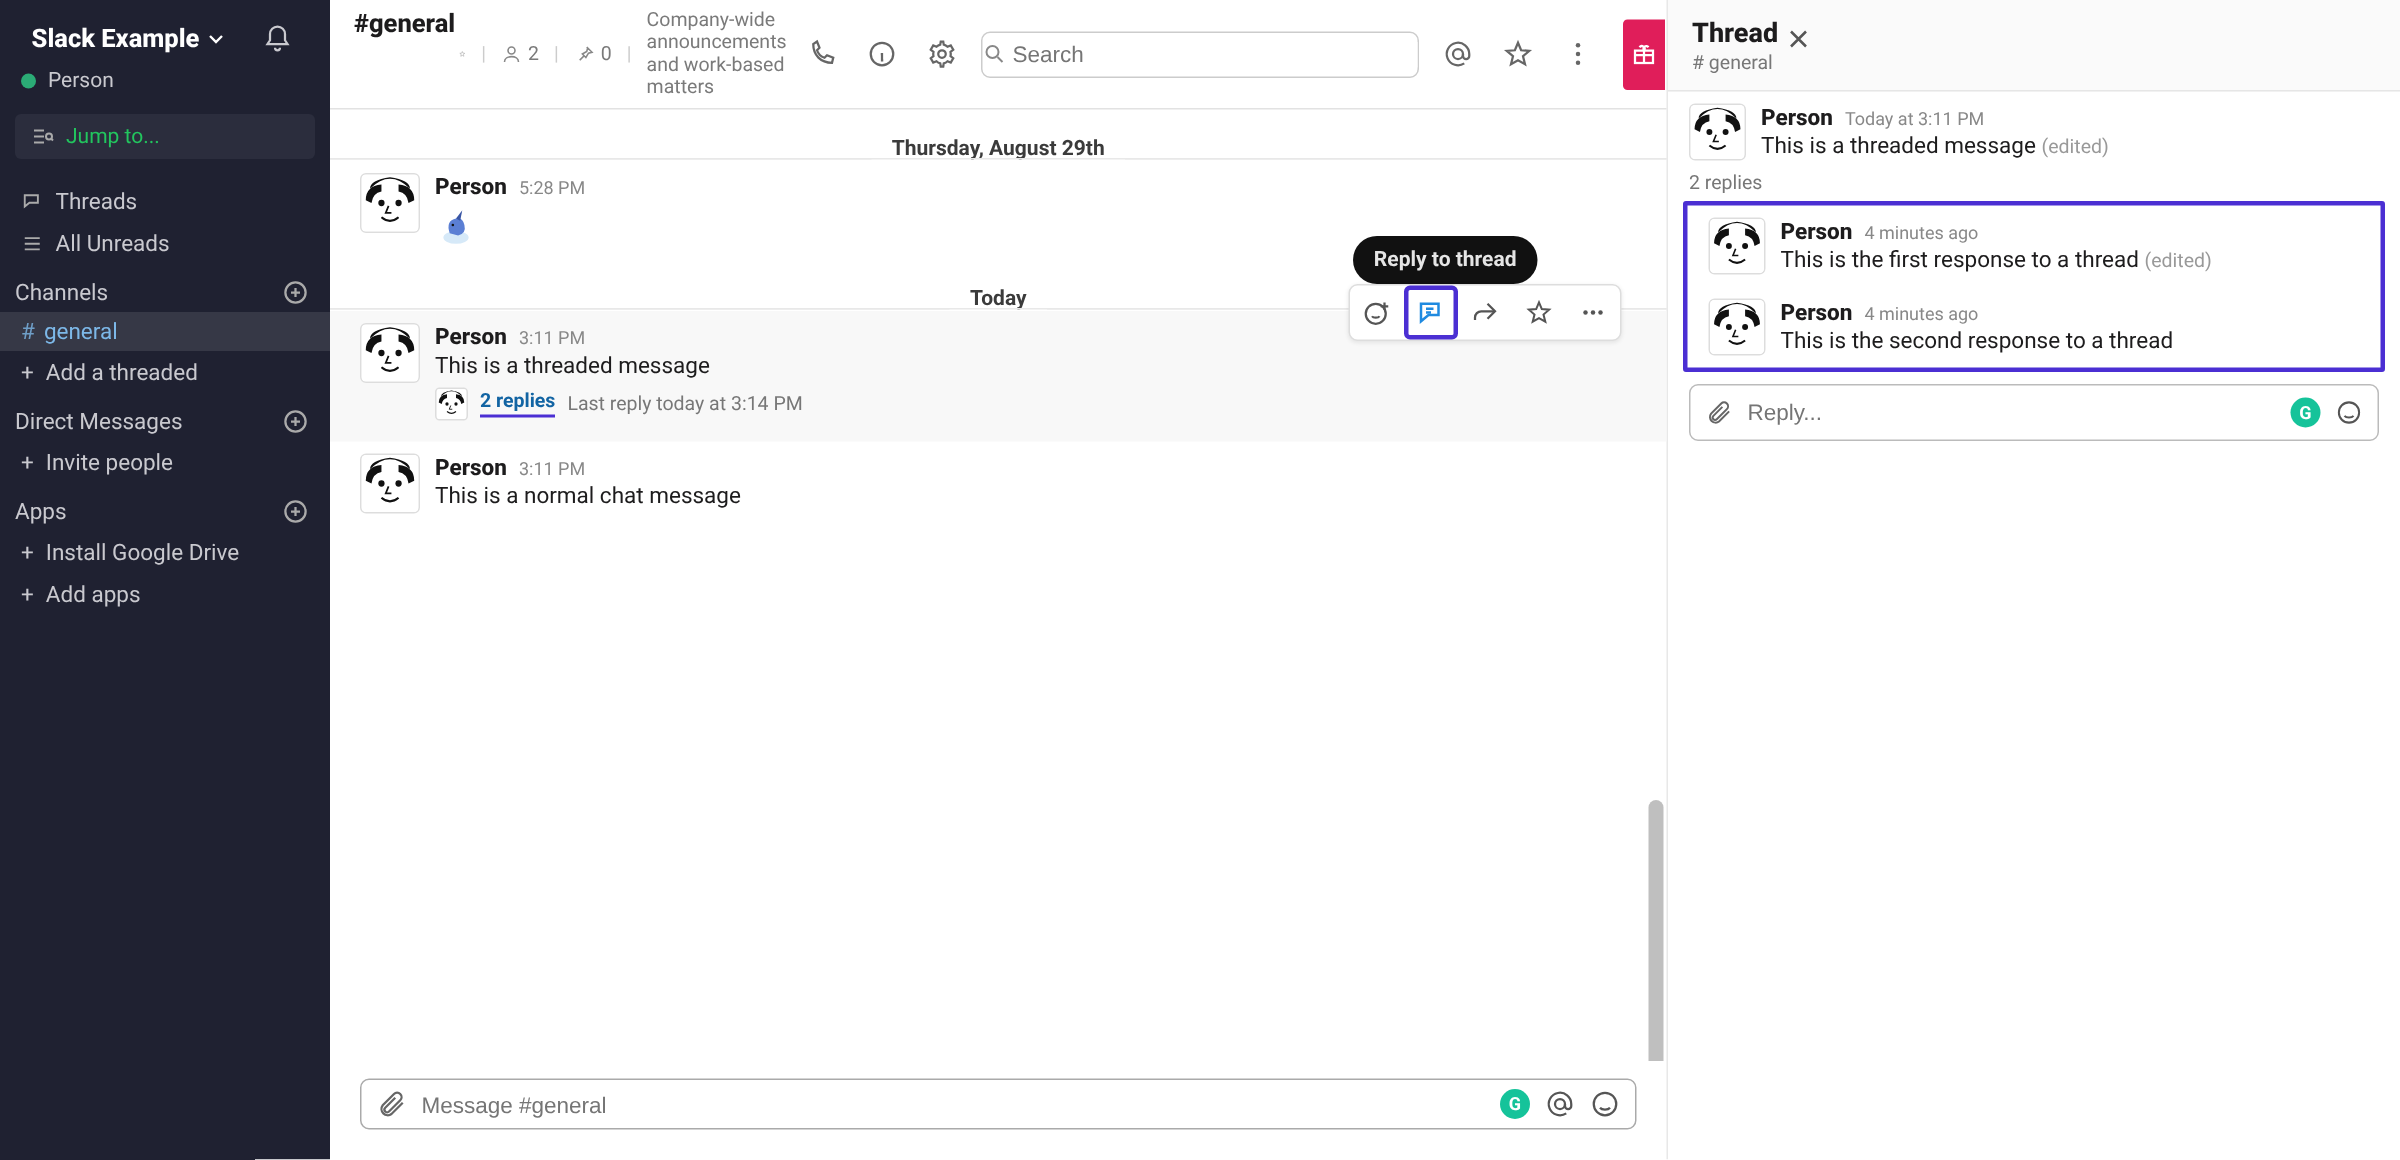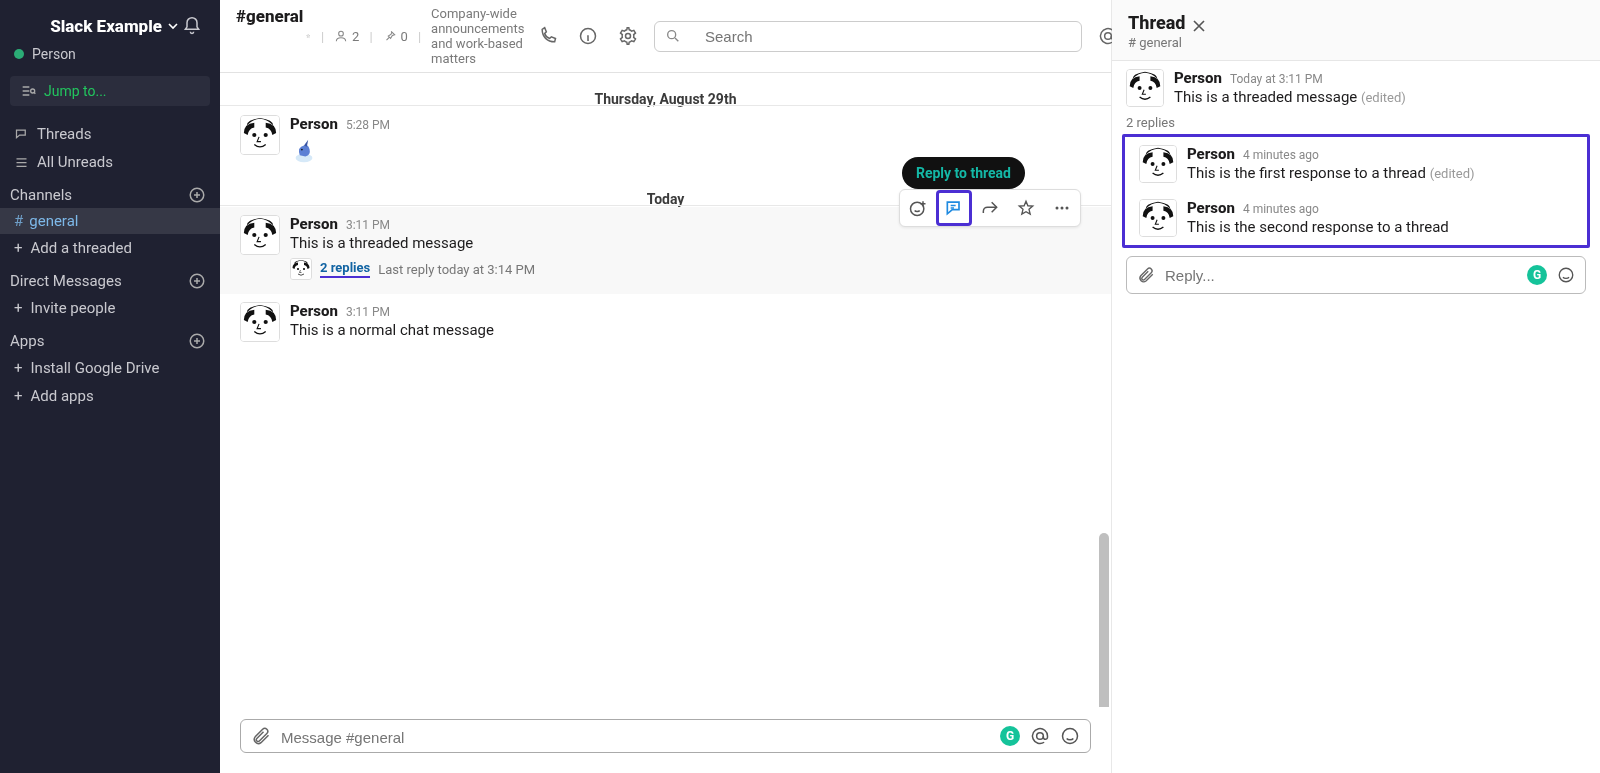--- a/index.html
+++ b/index.html
@@ -1,21 +1,21 @@
 <!DOCTYPE html>
 <html><head>
 <meta charset="utf-8">
 <style>
   * { box-sizing: border-box; margin:0; padding:0; }
   html,body { height:100%; font-family: -apple-system, BlinkMacSystemFont, "Segoe UI", Roboto, Helvetica, Arial, sans-serif; overflow:hidden; color:#1d1c1d; }
   .app { display:flex; height:100vh; width:100vw; }
 
   
   .sidebar { width:220px; background:#1f2131; color:#c9c9cf; display:flex; flex-direction:column; font-size:15px; }
-  .ws-header { display:flex; align-items:center; justify-content:flex-end; padding:12px 14px 2px 14px; }
+  .ws-header { display:flex; align-items:center; justify-content:center; padding:12px 14px 2px 14px;gap:22px; }
   .ws-name { color:#fff; font-weight:800; font-size:17px; display:flex; align-items:center; gap:6px; cursor:pointer; }
   .ws-name svg { fill:#fff; }
   .presence-row { padding: 4px 14px 10px 14px; display:flex; align-items:center; gap:8px; color:#c9c9cf; font-size:14px; }
   .dot { width:10px; height:10px; border-radius:50%; background:#2bac76; }
   .jump { margin:4px 10px 14px 10px; background:#2b2d3d; border-radius:4px; padding:7px 10px; display:flex; align-items:center; gap:8px; color:#22c55e; font-size:14px; cursor:text; }
   .sb-item { padding:5px 14px; display:flex; align-items:center; gap:8px; cursor:pointer; font-size:15px; color:#c9c9cf; }
   .sb-section { padding:10px 14px 4px 10px; display:flex; justify-content:space-between; align-items:center; color:#c9c9cf; font-size:15px; }
   .sb-chan { padding:4px 14px 4px 14px; display:flex; align-items:center; gap:6px; cursor:pointer; color:#c9c9cf; }
   .sb-chan.active { background:#363846; color:#7db8e8; }
   .sb-chan.active .hash { color:#7db8e8; }
@@ -25,21 +25,21 @@
 
   
   .main { flex:1; display:flex; flex-direction:column; border-right:1px solid #e8e8e8; min-width:0; }
   .header { display:flex; align-items:center; justify-content:space-between; padding:6px 16px; border-bottom:1px solid #e2e2e2; }
   .header-left { display:flex; flex-direction:row; gap:3px; }
   .chan-title { font-weight:800; font-size:17px; }
   .chan-meta { display:flex; align-items:center; gap:10px; color:#7a7a7a; font-size:13px; }
   .meta-sep { color:#ccc; }
   .header-right { display:flex; align-items:center; gap:12px; }
   .icon-btn { width:28px; height:28px; display:flex; align-items:center; justify-content:center; color:#666; cursor:pointer; border-radius:4px; }
-  .search { width:428px; border:1px solid #ccc; border-radius:6px; padding:6px 10px; display:flex; align-items:center; gap:24px; color:#888; }
+  .search { width:292px; border:1px solid #ccc; border-radius:6px; padding:6px 0; display:flex; align-items:center; gap:4px; color:#888; }
   .search input { border:none; outline:none; flex:1; font-size:15px; color:#333; }
   .gift { width:28px; height:47px; background:#e01e5a; display:flex; align-items:center; justify-content:center; border-radius:3px 0 0 3px; color:#fff; margin-left:4px; }
 
   
   .msgs { flex:1; overflow:auto; position:relative; }
   .date-divider { text-align:center; color:#3b3b3b; font-weight:700; font-size:14px; padding:8px 0; border-bottom:1px solid #e8e8e8; position:relative; }
   .date-divider .label { background:#fff; position:relative; top:10px; padding:0 14px; }
   .msg { display:flex; gap:10px; padding:8px 20px; position:relative; }
   .msg.hovered { background:#f8f8f8; }
   .avatar { width:40px; height:40px; border-radius:4px; background:#fff; overflow:hidden; flex-shrink:0; border:1px solid #ddd; }
@@ -50,21 +50,21 @@
   .ts { color:#888; font-size:12px; }
   .text { font-size:15px; margin-top:1px; }
   .thread-summary { display:flex; align-items:center; gap:8px; margin-top:6px; font-size:13px; }
   .mini-avatar { width:22px; height:22px; border-radius:3px; overflow:hidden; border:1px solid #ddd; }
   .replies-link { color:#1264a3; font-weight:700; border-bottom:2px solid #4b2fd3; padding-bottom:1px; cursor:pointer; }
   .last-reply { color:#777; }
 
   .hover-actions { position:absolute; top:-18px; right:30px; display:flex; background:#fff; border:1px solid #ddd; border-radius:6px; box-shadow:0 1px 3px rgba(0,0,0,.08); }
   .ha-btn { width:36px; height:36px; display:flex; align-items:center; justify-content:center; color:#555; cursor:pointer; }
   .ha-btn.active { outline:3px solid #4b2fd3; outline-offset:-3px; border-radius:4px; color:#1f8ae0; }
-  .tooltip { position:absolute; top:-50px; right:86px; background:#111; color:#14b8a6; font-size:14px; font-weight:700; padding:8px 14px; border-radius:16px; white-space:nowrap; }
+  .tooltip { position:absolute; top:-50px; right:86px; background:#111; color:#e5e5e5; font-size:14px; font-weight:700; padding:8px 14px; border-radius:16px; white-space:nowrap; }
 
   
   .composer-wrap { padding:12px 20px 20px; }
   .composer { border:1.5px solid #aaa; border-radius:6px; display:flex; align-items:flex-end; padding:6px 10px; gap:10px; }
   .composer input { flex:1; border:none; outline:none; font-size:15px; }
   .g-badge { width:20px; height:20px; border-radius:50%; background:#15c39a; color:#fff; font-size:12px; font-weight:700; display:flex; align-items:center; justify-content:center; }
 
   
   .thread { width:488px; display:flex; flex-direction:column; }
   .thread-header { padding:12px 16px 10px 16px; border-bottom:1px solid #e6e6e6; background:#fafafa; display:flex; justify-content:flex-start; align-items:flex-start; }

